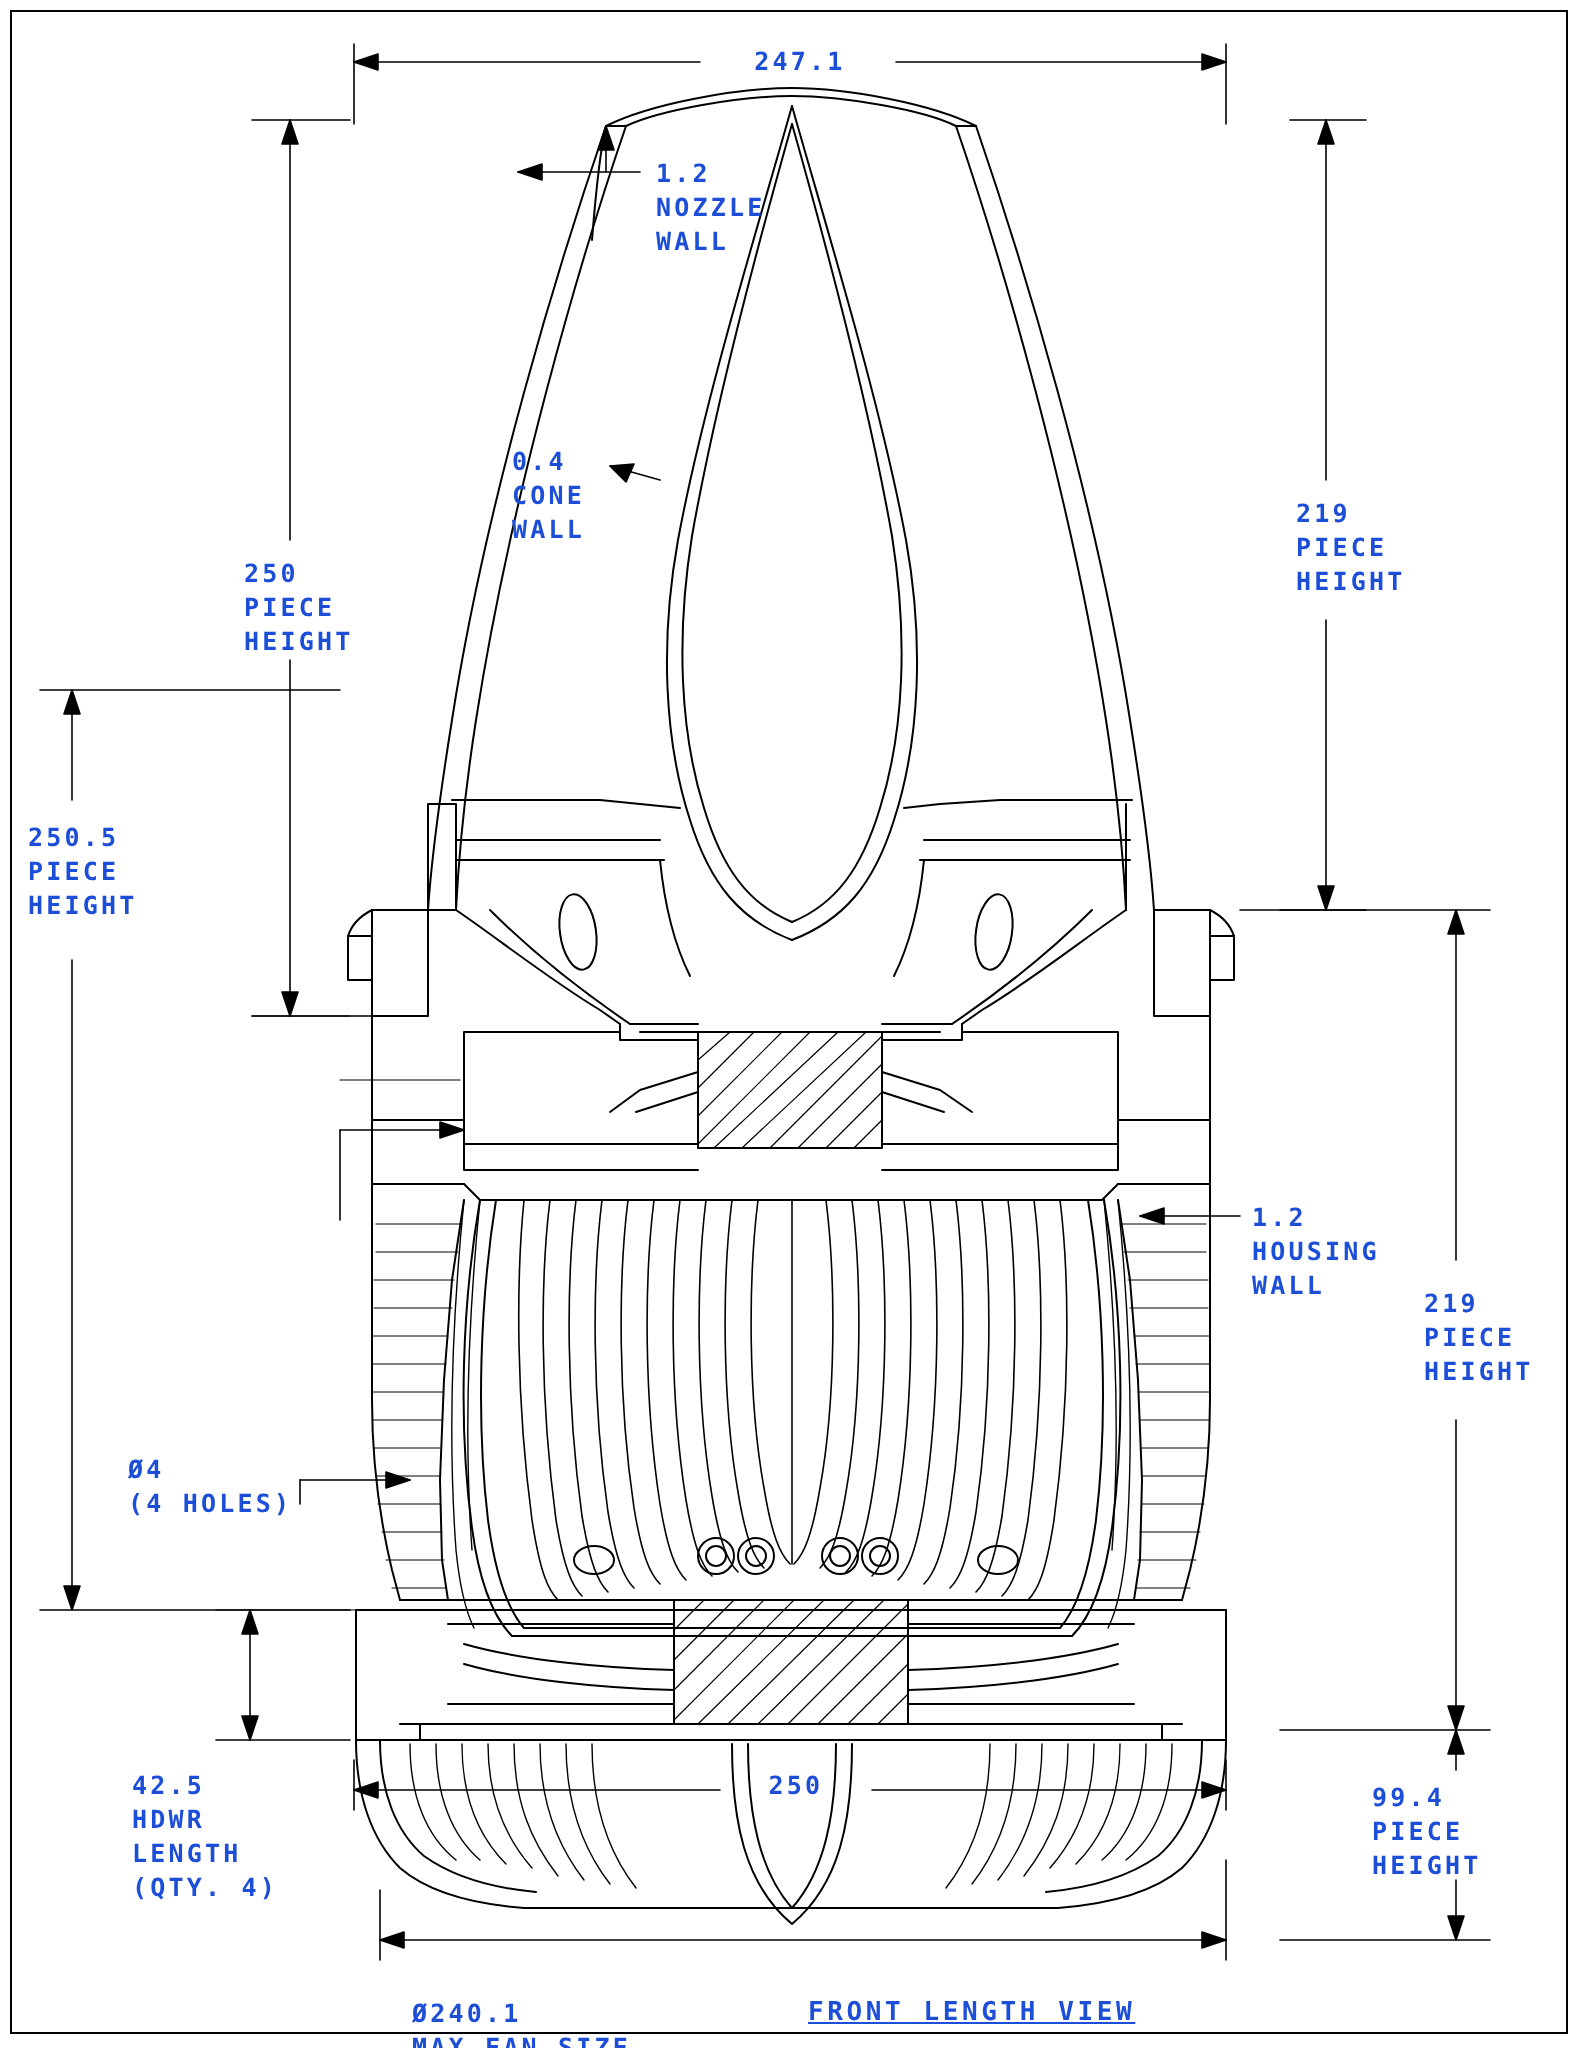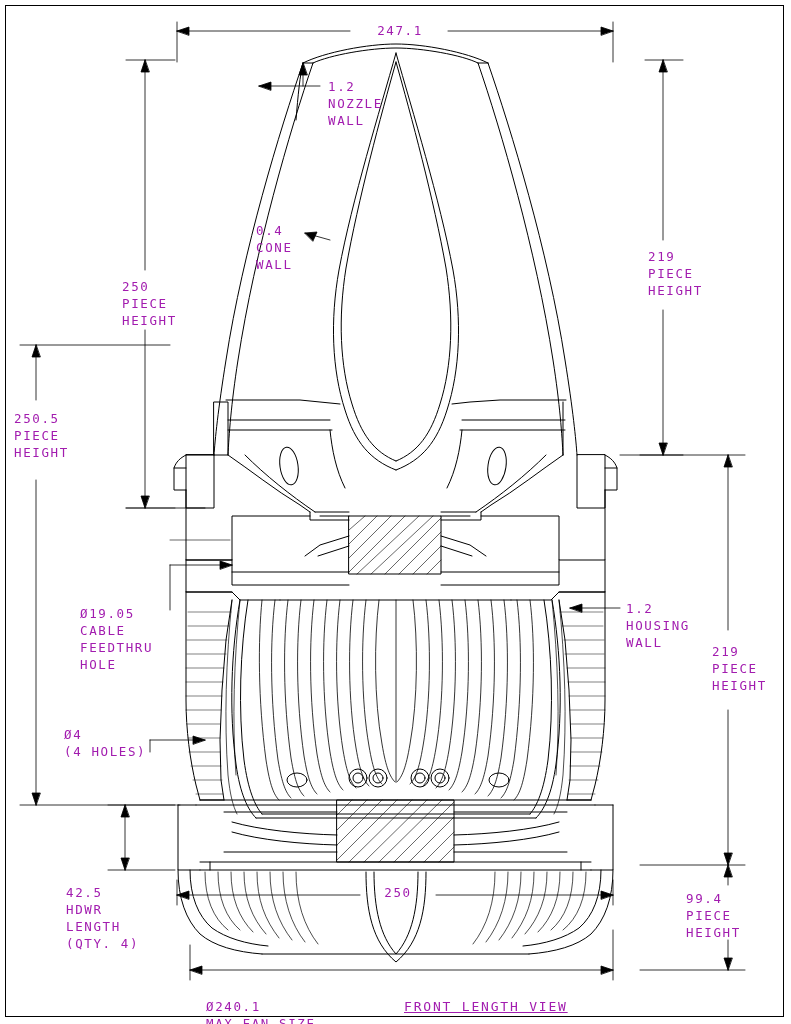--- a/index.html
+++ b/index.html
@@ -36,21 +36,22 @@
     width: 791px;
     height: 1024px;
   }
   .lbl {
     position: absolute;
     font-family: "DejaVu Sans Mono", monospace;
     font-size: 12.5px;
     letter-spacing: 1.6px;
     line-height: 17px;
     white-space: pre;
-    color: #a21caf;
+    color: #1d4ed8;
+    font-weight: bold;
   }
   .lbl.center { text-align: center; }
   .title {
     font-size: 13px;
     letter-spacing: 1.8px;
     text-decoration: underline;
   }
 </style>
 </head>
 <body>
@@ -428,24 +429,20 @@
 HEIGHT</div>
 
   <div class="lbl" style="left:712px; top:643px;">219
 PIECE
 HEIGHT</div>
 
   <div class="lbl" style="left:686px; top:890px;">99.4
 PIECE
 HEIGHT</div>
 
-  <div class="lbl" style="left:80px; top:605px;">Ø19.05
-CABLE
-FEEDTHRU
-HOLE</div>
 
   <div class="lbl" style="left:64px; top:726px;">Ø4
 (4 HOLES)</div>
 
   <div class="lbl" style="left:66px; top:884px;">42.5
 HDWR
 LENGTH
 (QTY. 4)</div>
 
   <div class="lbl center" style="left:360px; top:884px; width:76px;">250</div>

